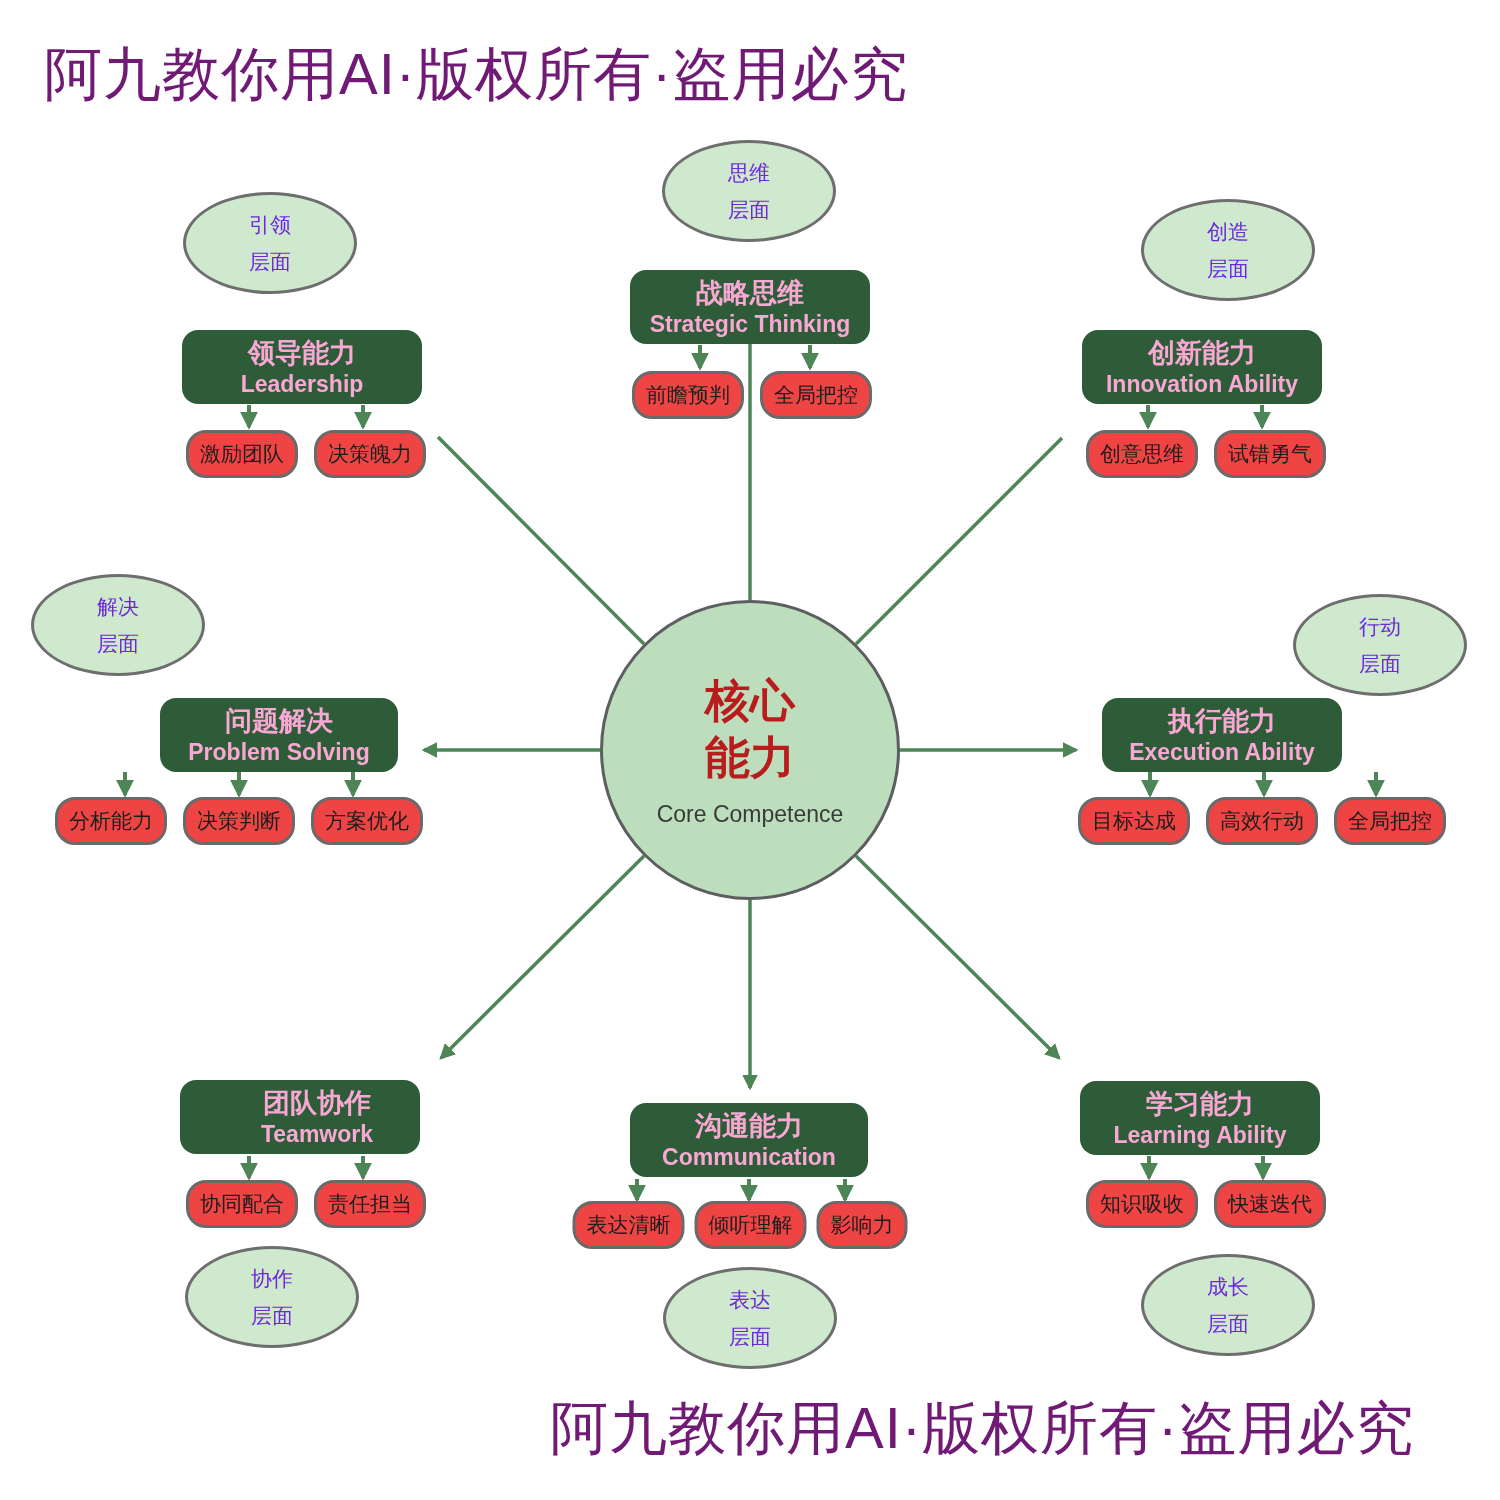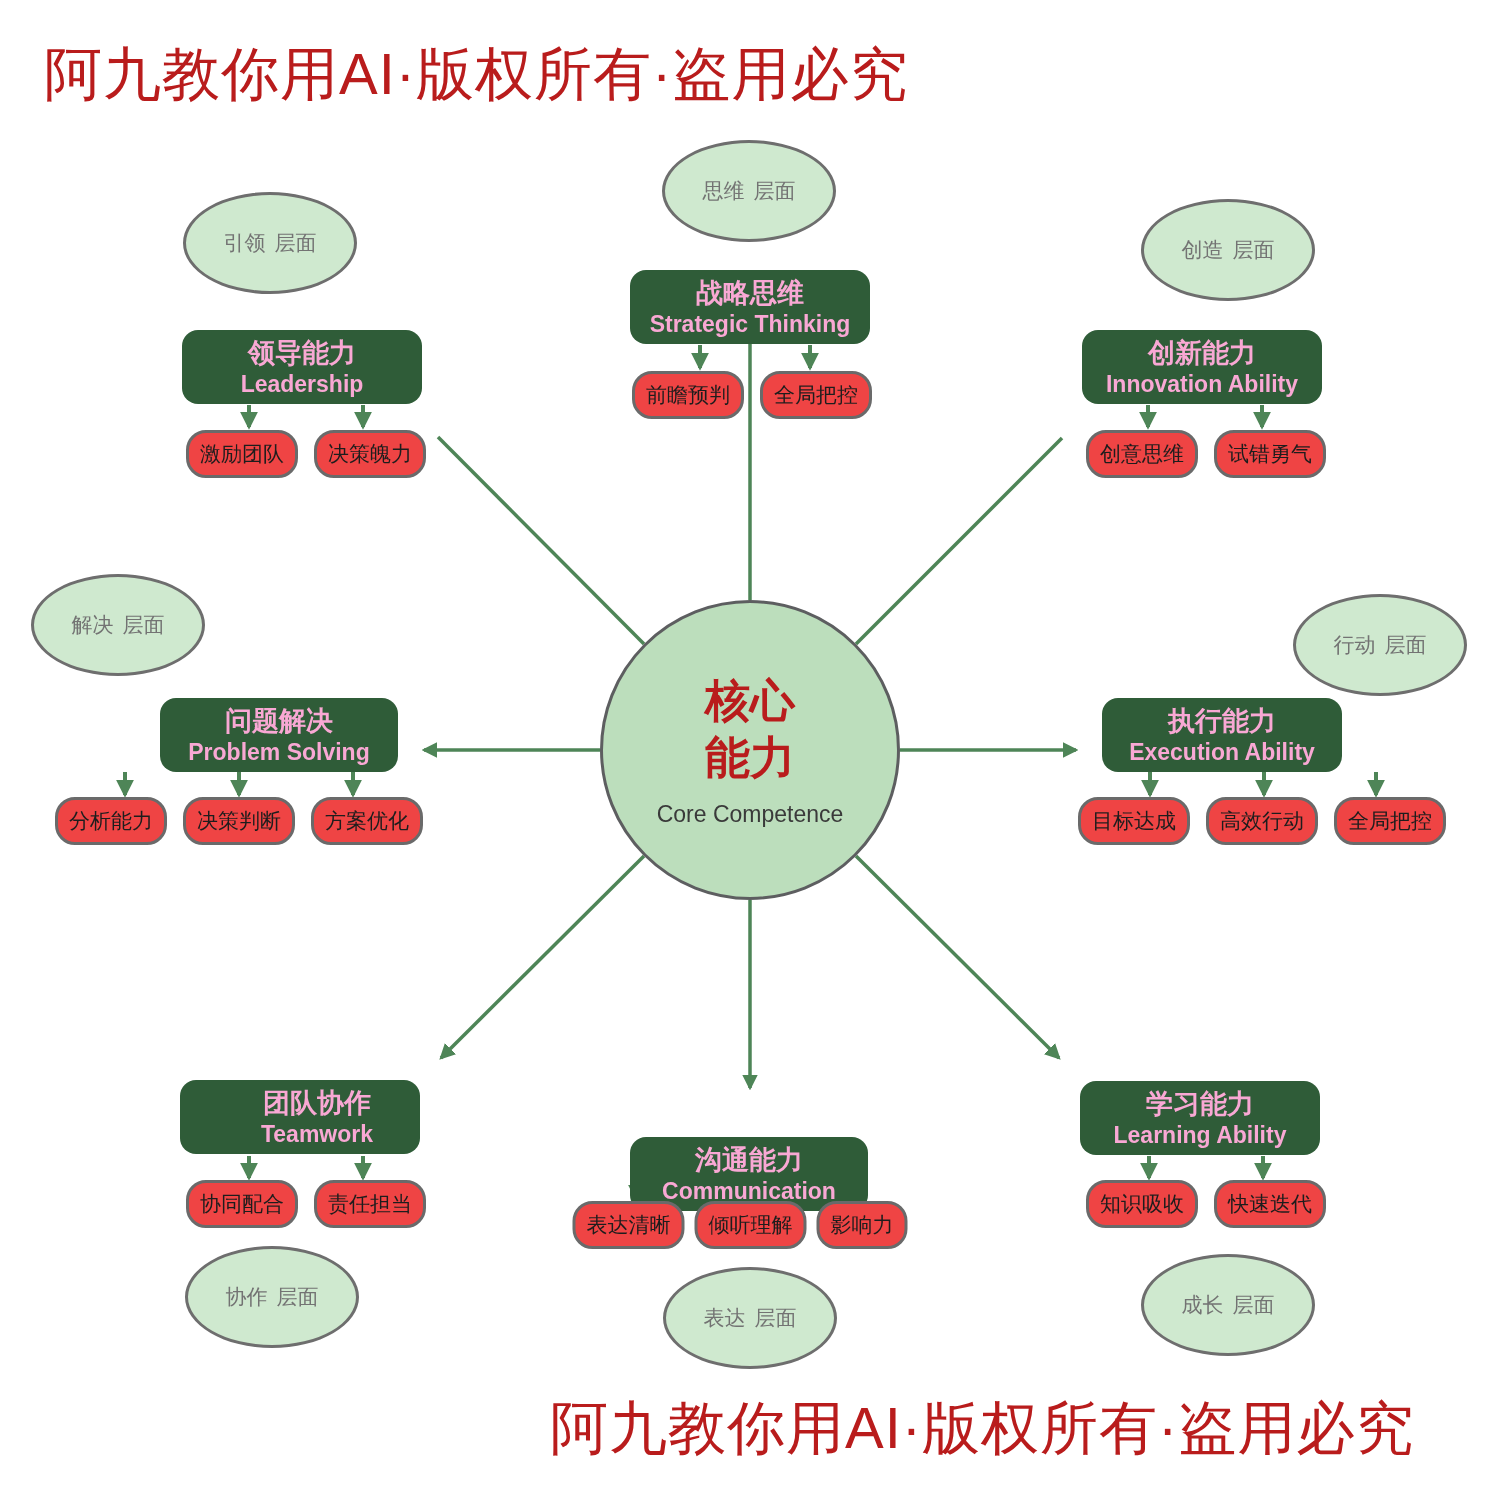--- a/index.html
+++ b/index.html
@@ -1,24 +1,24 @@
 <!DOCTYPE html>
 <html><head>
 <meta charset="utf-8">
 <style>
   html,body{margin:0;padding:0;background:#fff;}
   .canvas{position:relative;width:1500px;height:1500px;background:#ffffff;overflow:hidden;
           font-family:"Liberation Sans",sans-serif;}
-  .watermark{position:absolute;color:#b91c1c;font-size:58px;white-space:nowrap;letter-spacing:1px;text-align:center;}
+  .watermark{position:absolute;color:#701a75;font-size:58px;white-space:nowrap;letter-spacing:1px;text-align:center;}
   .wm-top{left:44px;top:36px;}
   .wm-bottom{left:550px;top:1390px;}
   .links{position:absolute;left:0;top:0;width:1500px;height:1500px;}
   .layer{position:absolute;width:168px;height:96px;border:3px solid #6e6e6e;border-radius:50%;
-         background:#cfe9cf;transform:translate(-50%,-50%);display:flex;flex-direction:row;
-         align-items:center;justify-content:center;gap:9px;font-size:21px;color:#737373;}
+         background:#cfe9cf;transform:translate(-50%,-50%);display:flex;flex-direction:column;
+         align-items:center;justify-content:center;gap:9px;font-size:21px;color:#6d28d9;}
   .branch{position:absolute;background:#2f5c38;border-radius:16px;color:#f9a8d4;display:flex;
           flex-direction:column;align-items:center;justify-content:center;text-align:center;
           box-sizing:border-box;}
   .branch-zh{font-size:27px;font-weight:bold;line-height:33px;}
   .branch-en{font-size:23px;font-weight:bold;line-height:28px;}
   .pills{position:absolute;display:flex;gap:16px;transform:translate(-50%,-50%);}
   .pill{background:#ef4444;border:3px solid #6a6a6a;border-radius:20px;height:48px;display:flex;
         align-items:center;padding:17px 11px;font-size:21px;color:#1d1d1d;white-space:nowrap;
         box-sizing:border-box;}
   .center-node{position:absolute;left:600px;top:600px;width:300px;height:300px;border-radius:50%;
@@ -130,21 +130,21 @@
     <div class="branch-en">Problem Solving</div>
   </div>
   <div class="branch" style="left:1102px;top:698px;width:240px;height:74px;">
     <div class="branch-zh">执行能力</div>
     <div class="branch-en">Execution Ability</div>
   </div>
   <div class="branch" style="left:180px;top:1080px;width:240px;height:74px;padding-left:34px;">
     <div class="branch-zh">团队协作</div>
     <div class="branch-en">Teamwork</div>
   </div>
-  <div class="branch" style="left:630px;top:1103px;width:238px;height:74px;margin-top:34px;">
+  <div class="branch" style="left:630px;top:1103px;width:238px;height:74px;">
     <div class="branch-zh">沟通能力</div>
     <div class="branch-en">Communication</div>
   </div>
   <div class="branch" style="left:1080px;top:1081px;width:240px;height:74px;">
     <div class="branch-zh">学习能力</div>
     <div class="branch-en">Learning Ability</div>
   </div>
 
   <div class="pills" style="left:306px;top:454px;">
     <div class="pill">激励团队</div>

